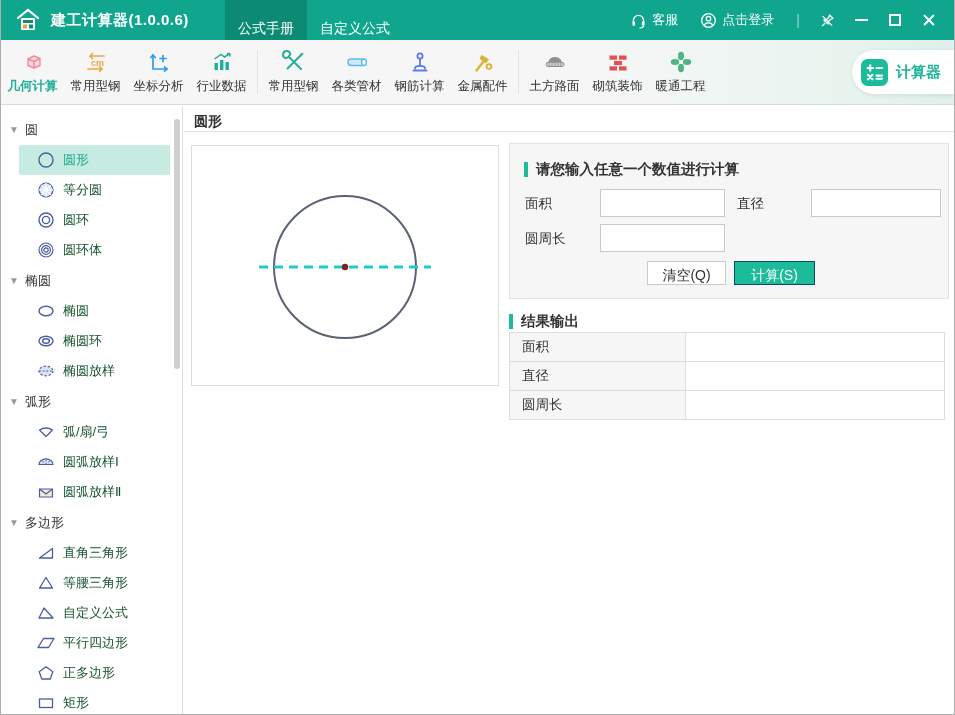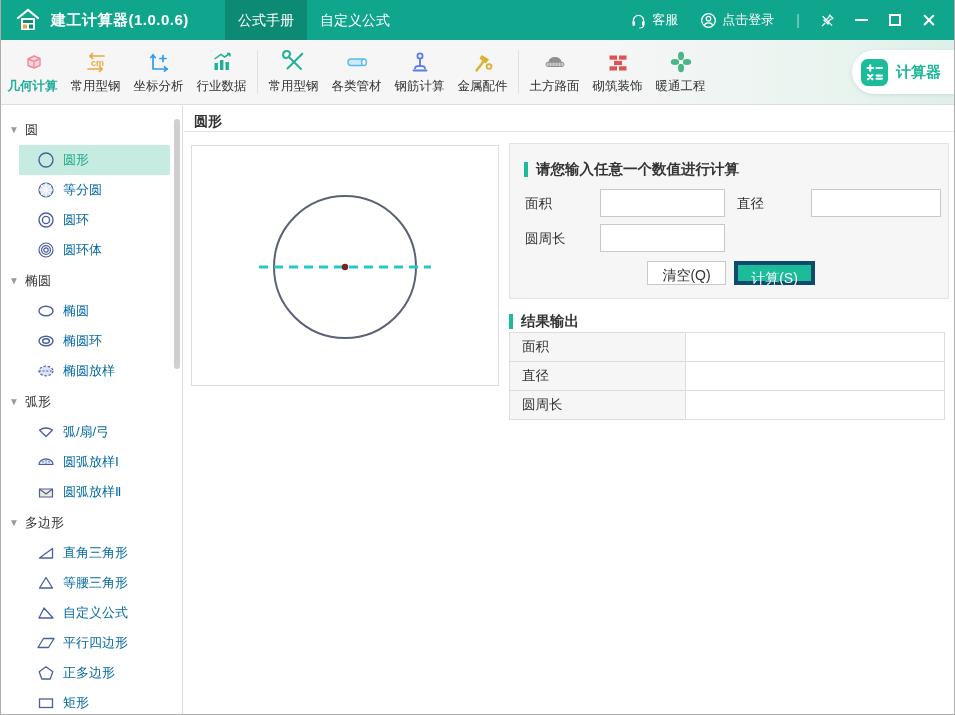--- a/index.html
+++ b/index.html
@@ -6,21 +6,21 @@
   html,body { width:955px; height:715px; font-family:"Liberation Sans","DejaVu Sans",sans-serif; }
   .window { position:relative; width:955px; height:715px; background:#fff; overflow:hidden;
             border-left:1px solid #adadad; border-right:1px solid #adadad; border-bottom:1px solid #adadad; }
 
   
   .titlebar { position:absolute; top:0; left:0; width:100%; height:40px; background:#0FA68D;
               display:flex; align-items:center; color:#fff; }
   .app-icon { width:26px; height:26px; margin-left:14px; flex:0 0 auto; }
   .app-title { font-size:15px; font-weight:bold; margin-left:10px; letter-spacing:.5px; }
   .tabs { display:flex; height:40px; margin-left:36px; }
-  .tab { padding:0 13px; line-height:40px; font-size:14px; cursor:default; }
+  .tab { padding:8px 13px; line-height:40px; font-size:14px; cursor:default; }
   .tab.active { background:#0C8A74; }
   .tb-right { margin-left:auto; display:flex; align-items:center; height:40px; }
   .tb-link { display:flex; align-items:center; font-size:13px; margin-right:22px; }
   .tb-link svg { margin-right:5px; }
   .tb-sep { color:rgba(255,255,255,.55); margin:0 14px 0 0; font-size:14px; }
   .winbtn { width:26px; height:26px; display:flex; align-items:center; justify-content:center; margin-right:8px; }
   .winbtn:last-child { margin-right:12px; }
   .min-glyph { display:block; width:13px; height:2px; background:#fff; }
   .max-glyph { display:block; width:12px; height:12px; border:2px solid #fff; }
   .close-glyph { font-size:19px; line-height:1; color:#fff; font-weight:normal; }
@@ -42,21 +42,21 @@
 
   
   .sidebar { position:absolute; top:106px; left:0; width:182px; bottom:0; background:#fff;
              border-right:1px solid #ddd; padding-top:8px; overflow:hidden; }
   .side-group-h { height:31px; display:flex; align-items:center; padding-left:8px; }
   .tri { font-size:10px; color:#9a9a9a; width:12px; }
   .side-group-label { font-size:13px; color:#333; margin-left:4px; }
   .side-item { height:30px; display:flex; align-items:center; margin:0 12px 0 18px; padding-left:18px;
                border-radius:1px; cursor:default; }
   .side-item svg { width:18px; height:18px; flex:0 0 auto; }
-  .side-item-label { font-size:13px; color:#0369a1; margin-left:8px; white-space:nowrap; }
+  .side-item-label { font-size:13px; color:#14532d; margin-left:8px; white-space:nowrap; }
   .side-item.selected { background:#C6EBE0; }
   .side-item.selected .side-item-label { color:#1FA98E; }
   .side-scroll { position:absolute; right:2px; top:13px; width:6px; height:250px; background:#cfcfcf; border-radius:3px; }
 
   
   .content { position:absolute; left:183px; top:106px; right:0; bottom:0; background:#fff; }
   .content-header { height:26px; border-bottom:1px solid #e4e4e4; padding:6px 10px 0; }
   .page-title { font-size:14px; font-weight:bold; color:#333; }
 
   .diagram-box { position:absolute; left:7px; top:39px; width:308px; height:241px;
@@ -66,21 +66,21 @@
                  background:#f6f6f6; border:1px solid #e3e3e3; }
   .sec-head { display:flex; align-items:center; }
   .sec-bar { width:4px; height:15px; background:#1CBC9B; }
   .sec-title { font-size:14.5px; font-weight:bold; color:#333; margin-left:8px; }
   .input-panel .sec-head { position:absolute; left:14px; top:16px; }
   .f-label { position:absolute; font-size:13.5px; color:#333; }
   .f-input { position:absolute; height:28px; border:1px solid #c9c9c9; background:#fff;
              font-size:13px; padding:0 6px; outline:none; }
   .btn { position:absolute; height:24px; font-size:14px; text-align:center; line-height:27px; cursor:default; }
   .btn-clear { left:137px; top:117px; width:79px; background:#fff; border:1px solid #c9c9c9; color:#333; }
-  .btn-calc  { left:224px; top:117px; width:81px; background:#1CBC9B; border:4px solid #0c4a6e; color:#fff; }
+  .btn-calc  { left:224px; top:117px; width:81px; background:#1CBC9B; border:1px solid #0c4a6e; color:#fff; }
 
   .result-head { position:absolute; left:325px; top:206px; }
   .result-table { position:absolute; left:325px; top:226px; width:436px; border-collapse:collapse; }
   .result-table td { border:1px solid #ddd; height:29px; font-size:13.5px; }
   .result-table td.k { width:176px; background:#f6f6f6; color:#333; padding-left:12px; }
   .result-table td.v { background:#fff; color:#333; padding-left:10px; }
 
   svg { display:block; }
 </style>
 </head>

